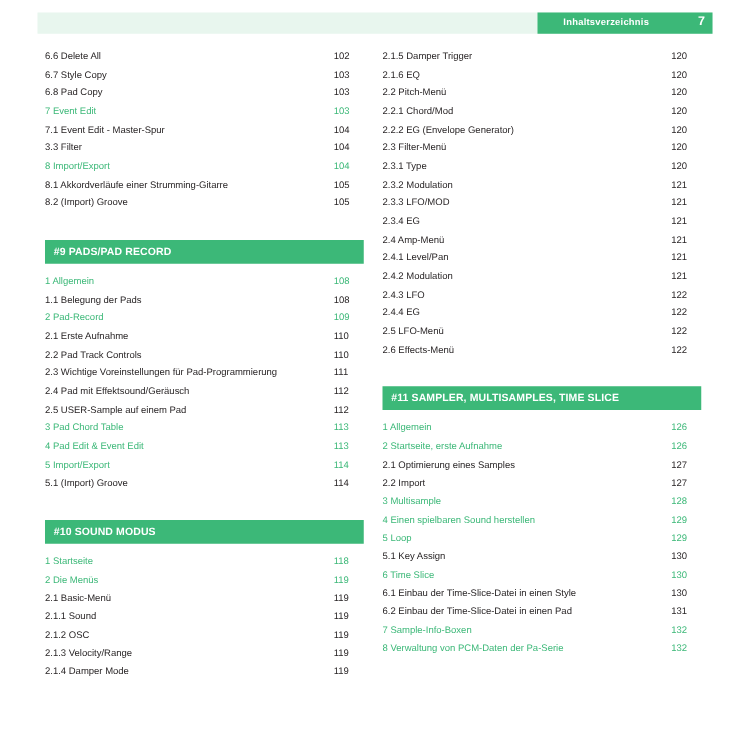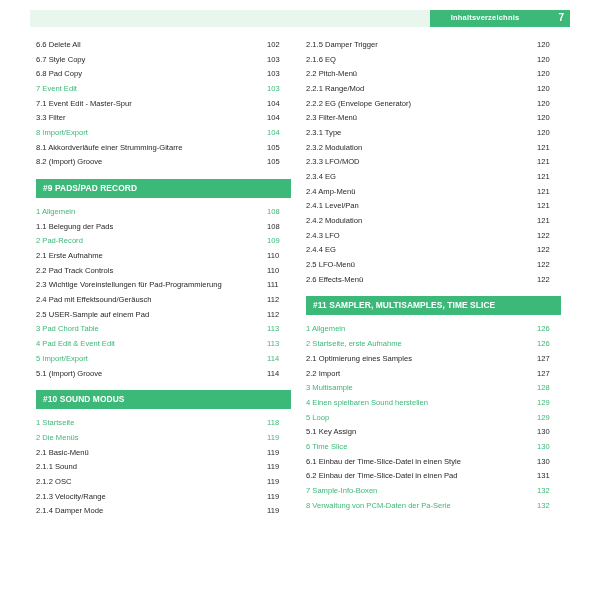--- a/index.html
+++ b/index.html
@@ -99,21 +99,21 @@
     color: #231f20;
   }
 
   
   .section-bar {
     background: #3cb878;
     color: #ffffff;
     font-size: 8.4px;
     font-weight: bold;
     padding: 4px 7px 4.5px 7px;
-    margin-top: 12px;
+    margin-top: 25px;
     margin-bottom: 9px;
     line-height: 1.28;
     letter-spacing: 0.1px;
   }
 </style>
 </head>
 <body>
 
 <div class="page">
 
@@ -247,21 +247,21 @@
       </div>
       <div class="row plain">
         <span class="label">2.1.6 EQ</span>
         <span class="page-no">120</span>
       </div>
       <div class="row plain">
         <span class="label">2.2 Pitch-Menü</span>
         <span class="page-no">120</span>
       </div>
       <div class="row plain">
-        <span class="label">2.2.1 Range/Mod</span>
+        <span class="label">2.2.1 Chord/Mod</span>
         <span class="page-no">120</span>
       </div>
       <div class="row plain">
         <span class="label">2.2.2 EG (Envelope Generator)</span>
         <span class="page-no">120</span>
       </div>
       <div class="row plain">
         <span class="label">2.3 Filter-Menü</span>
         <span class="page-no">120</span>
       </div>

